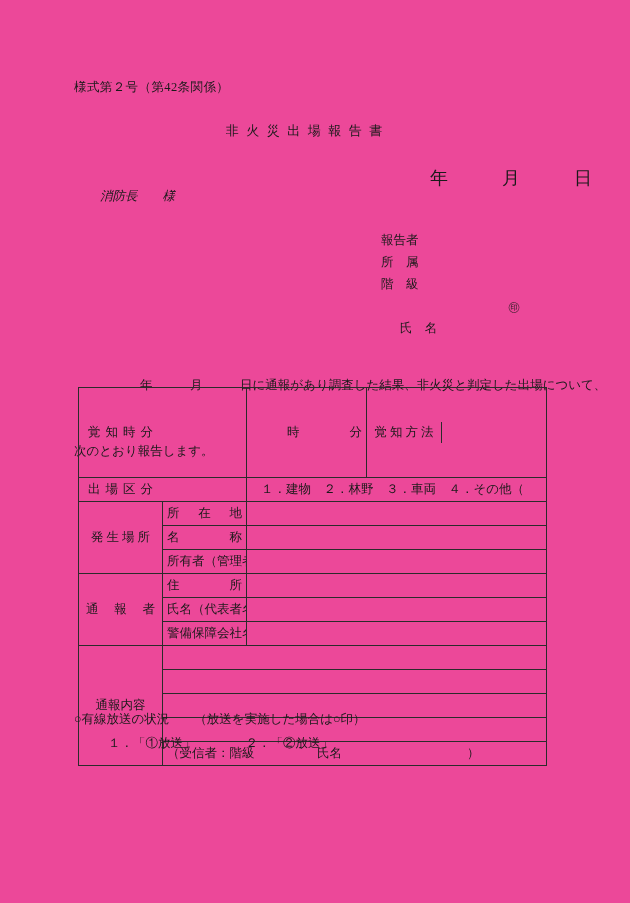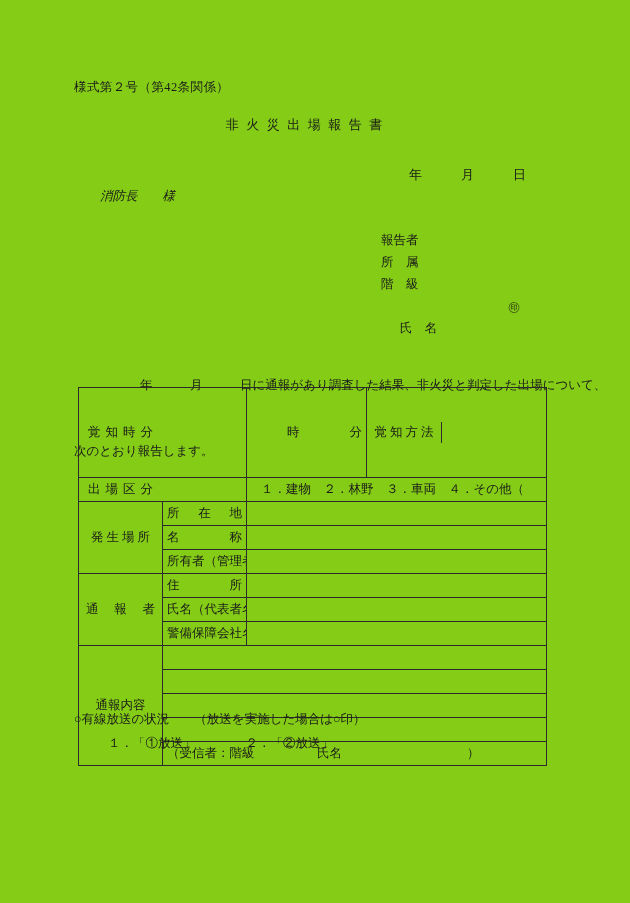--- a/index.html
+++ b/index.html
@@ -9,50 +9,50 @@
     background: #ffffff;
   }
   body {
     font-family: "Liberation Serif", "DejaVu Serif", serif;
     color: #1a1a1a;
   }
   .page {
     position: relative;
     width: 630px;
     height: 903px;
-    background: #84cc16;
+    background: #ec4899;
     overflow: hidden;
     box-sizing: border-box;
   }
   .abs { position: absolute; }
 
   
   .form-no {
     left: 74px;
     top: 79px;
     font-size: 12.5px;
     letter-spacing: 0.4px;
     white-space: nowrap;
   }
   .doc-title {
     left: 0;
-    top: 116px;
+    top: 122px;
     width: 608px;
     text-align: center;
     font-size: 13px;
     letter-spacing: 7.5px;
     text-indent: 7.5px;
     white-space: nowrap;
   }
 
   
   .date-line {
-    left: 409px;
+    left: 430px;
     top: 166px;
-    font-size: 13px;
+    font-size: 18px;
     white-space: pre;
   }
   .addressee {
     left: 100px;
     top: 188px;
     font-size: 12.5px;
     white-space: pre;
     font-style: italic;
   }
 

